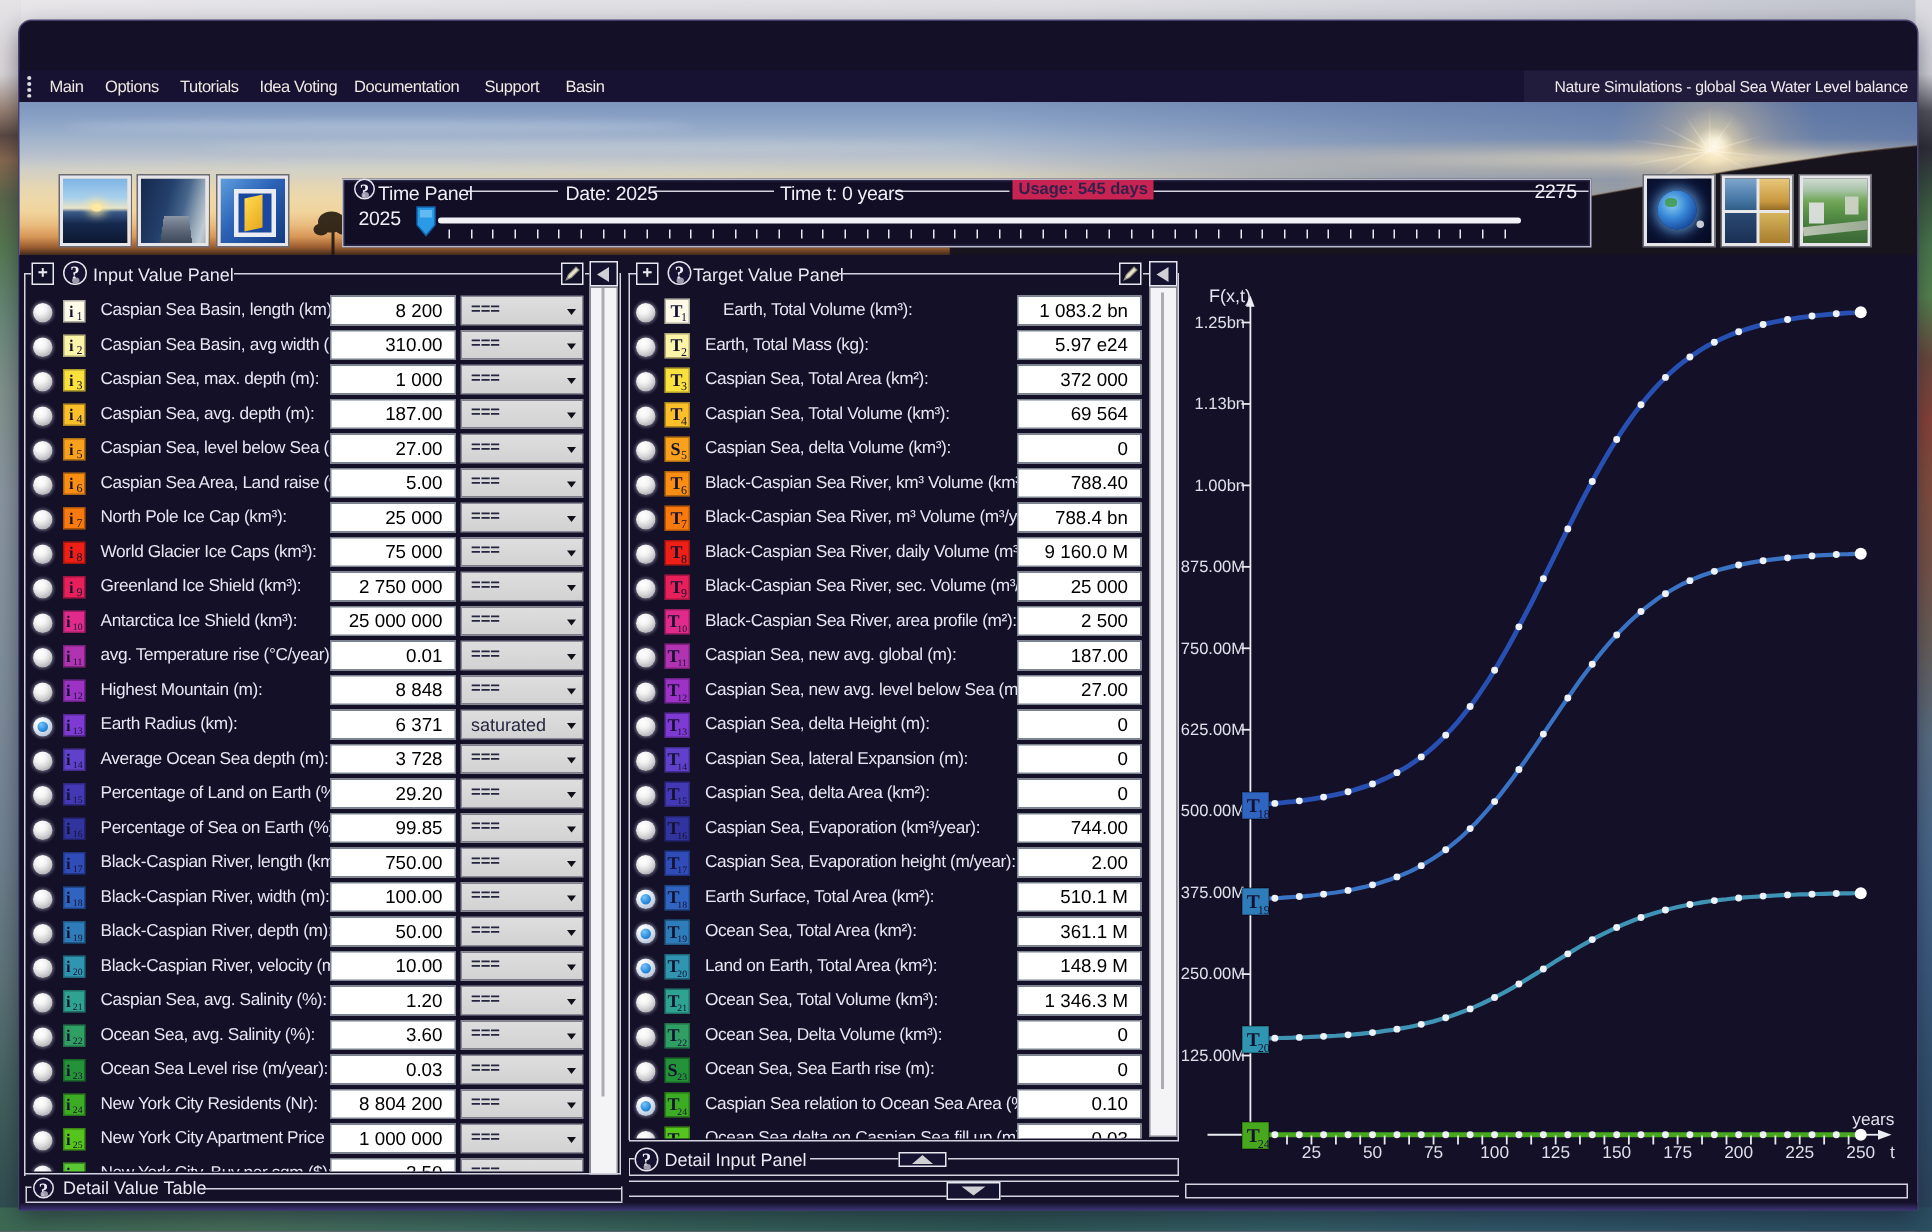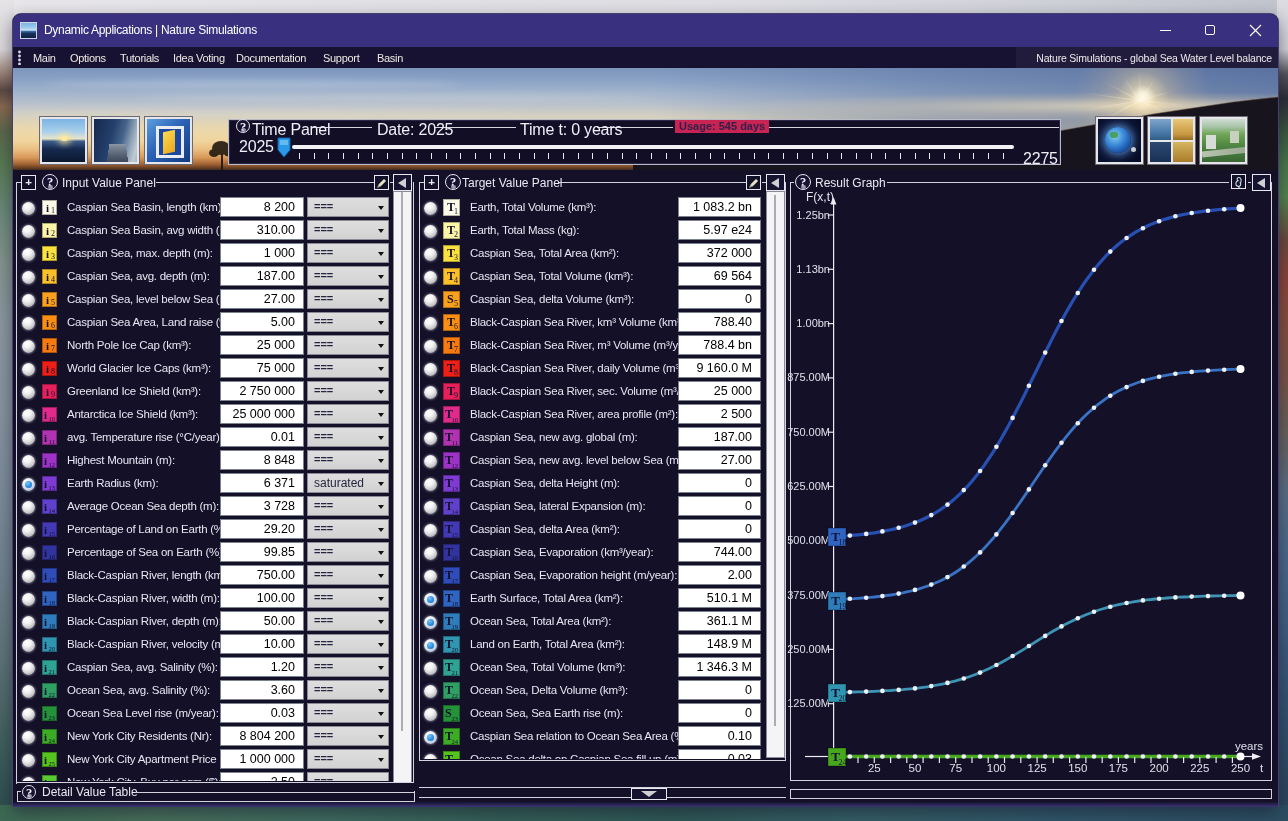--- a/index.html
+++ b/index.html
@@ -26,21 +26,21 @@
 #sky {position:absolute;left:0;top:0;width:100%;height:102px;background:linear-gradient(180deg,#7e95bc 0%,#8ba3c6 12%,#a2b4cc 24%,#bac2cc 36%,#d2cfc2 46%,#e6d7b2 56%,#eed8a8 64%,#f0d49c 72%,#eabd80 80%,#d89858 88%,#9a5c30 95%,#402a1c 100%)}
 #skyr {position:absolute;left:640px;top:0;width:625px;height:102px;background:linear-gradient(90deg,rgba(90,116,160,0) 0%,rgba(88,112,158,0.45) 45%,rgba(70,95,146,0.65) 100%)}
 #sun {position:absolute;left:1045px;top:-55px;width:170px;height:170px;background:radial-gradient(circle,rgba(255,255,252,1) 0%,rgba(255,246,218,0.92) 5%,rgba(255,230,172,0.6) 11%,rgba(255,214,146,0.3) 22%,rgba(255,205,135,0.12) 38%,rgba(255,200,130,0) 58%)}
 .ray {position:absolute;left:1127px;top:31.5px;width:90px;height:1.3px;background:linear-gradient(90deg,rgba(255,250,235,0.45),rgba(255,250,235,0));transform-origin:0 50%}
 #hill {position:absolute;left:620px;top:0;width:645px;height:102px}
 #treeL {position:absolute;left:194px;top:70px;width:30px;height:32px;opacity:0.9}
 .thumb {position:absolute;top:49px;width:47px;height:47px;border:2px solid #e6e6ea;box-shadow:0 0 0 1px #6a6a74;overflow:hidden}
 
 #tp {position:absolute;left:215px;top:51px;width:833px;height:46px;background:#110e26;border:1px solid #b9bac8;box-shadow:inset 0 0 0 1px #2a2746}
 .tpline {position:absolute;top:6.5px;height:1px;background:#d8d8e2}
-.tptxt {position:absolute;top:1px;font-size:16px;letter-spacing:-0.2px;color:#f0eef6}
+.tptxt {position:absolute;top:1px;font-size:13px;letter-spacing:-0.2px;color:#f0eef6}
 #usage {position:absolute;left:446px;top:0px;height:13px;background:#c72453;color:#33204a;font-size:11px;font-weight:bold;padding:0 4px;line-height:13px}
 #tthumb {position:absolute;left:48px;top:17px;width:14px;height:21px}
 #ttrack {position:absolute;left:63px;top:25px;width:722px;height:4px;background:#f2f2f6;border-radius:2px}
 
 #content {position:absolute;left:0;top:156px;width:100%;height:636px;background:#131028}
 .hline {position:absolute;height:1px;background:#d4d4e0}
 .vline {position:absolute;width:1px;background:#d4d4e0}
 .ptitle {position:absolute;font-size:12px;color:#eae8f2;white-space:nowrap}
 .clock {position:absolute;width:16px;height:16px;border-radius:50%;border:1.5px solid #e4e4ec;background:#171231;color:#efeff6;text-align:center;font-family:"Liberation Serif",serif;font-weight:bold}
 .clock:before {content:"?";display:block;font-size:12.5px;line-height:14px;margin-top:0px}
@@ -63,33 +63,20 @@
 .ddt {position:absolute;left:6px;top:2px;font-size:11px;font-weight:bold;color:#252540}
 .dda {position:absolute;right:4px;top:8px;width:0;height:0;border-top:4px solid #101018;border-left:3.5px solid transparent;border-right:3.5px solid transparent;font-size:0}
 </style></head>
 <body>
 <div id="page">
 <div id="desk-top"></div>
     <div id="desk-left"></div>
     <div id="desk-right"></div>
     <div id="desk-bottom"></div>
 <div id="win">
-  <div id="titlebar">
-    <div id="appicon"></div>
-    <div id="apptitle">Dynamic Applications | Nature Simulations</div>
-    <div class="wbtn" style="right:90px">
-          <span style="position:absolute;left:17px;top:16px;width:11px;height:1px;background:#fff"></span>
-        </div>
-    <div class="wbtn" style="right:45px">
-          <span style="position:absolute;left:17px;top:11px;width:10px;height:10px;border:1px solid #fff;border-radius:2px"></span>
-        </div>
-    <div class="wbtn" style="right:0px"><svg width="45" height="33">
-            <path d="M17 11 L28 22 M28 11 L17 22" stroke="#fff" stroke-width="1.1"></path>
-          </svg></div>
-  </div>
   <div id="menubar">
     <svg id="menugrip" width="5" height="15">
           <circle cx="2.5" cy="2" r="1.4" fill="#dcdce4"></circle>
           <circle cx="2.5" cy="6" r="1.4" fill="#dcdce4"></circle>
           <circle cx="2.5" cy="10" r="1.4" fill="#dcdce4"></circle>
           <circle cx="2.5" cy="14" r="1.4" fill="#dcdce4"></circle>
         </svg>
     <span class="mitem" style="left:20px">Main</span>
     <span class="mitem" style="left:57px">Options</span>
     <span class="mitem" style="left:107px">Tutorials</span>
@@ -142,21 +129,21 @@
       <span class="hline tpline" style="left:82px;width:61px"></span>
       <span class="hline tpline" style="left:206px;width:81px"></span>
       <span class="hline tpline" style="left:368px;width:76px"></span>
       <span class="hline tpline" style="left:540px;width:290px;"></span>
       <span class="clock" style="left:7px;top:-1px;width:14px;height:14px"></span>
       <span class="tptxt" style="left:23px">Time Panel</span>
       <span class="tptxt" style="left:148px">Date: 2025</span>
       <span class="tptxt" style="left:291px">Time t: 0 years</span>
       <span id="usage">Usage: 545 days</span>
       <span class="tptxt" style="left:10px;top:18px">2025</span>
-      <span class="tptxt" style="left:794px;top:30px">2275</span>
+      <span class="tptxt" style="left:794px;top:0">2275</span>
       <svg id="tthumb" width="14" height="21">
             <path d="M1,1 L13,1 L13,13 L7,20 L1,13 Z" fill="#2a9ae8" stroke="#1060a8" stroke-width="1"></path>
             <path d="M3,3 L11,3 L11,8 L3,8 Z" fill="#7cc8f4" opacity="0.7"></path>
           </svg>
       <span id="ttrack"></span>
       <span style="position:absolute;left:70.0px;top:33px;width:1px;height:6px;background:#e8e8f0"></span>
 <span style="position:absolute;left:84.7px;top:33px;width:1px;height:6px;background:#e8e8f0"></span>
 <span style="position:absolute;left:99.3px;top:33px;width:1px;height:6px;background:#e8e8f0"></span>
 <span style="position:absolute;left:114.0px;top:33px;width:1px;height:6px;background:#e8e8f0"></span>
 <span style="position:absolute;left:128.6px;top:33px;width:1px;height:6px;background:#e8e8f0"></span>
@@ -615,21 +602,21 @@
 <div class="sbar" style="left:766px;top:191px;height:567px"></div>
 <div class="sthumb" style="left:774px;top:195px;height:531px"></div>
 <div class="abs" style="left:419px;top:190px;width:360px;height:569px;overflow:hidden">
   <div class="abs" style="left:0;top:0;width:360px;height:1000px">
 <div class="row" style="top:7px">
           <span class="radio" style="left:5px;top:5px"></span>
           <span class="badge" style="left:24px;top:2px;width:17px;height:17px;background:#fdfbe8">
             <span class="bl" style="font-size:12px;left:3px">T</span>
             <span class="bs" style="font-size:8px">1</span>
           </span>
-          <span class="lbl" style="left:51px">Earth, Total Volume (km³):</span>
+          <span class="lbl" style="left:63px">Earth, Total Volume (km³):</span>
           <span class="vbox" style="left:259px;width:83px">1 083.2 bn</span>
         </div>
 <div class="row" style="top:30px">
           <span class="radio" style="left:5px;top:5px"></span>
           <span class="badge" style="left:24px;top:2px;width:17px;height:17px;background:#fcf4a6">
             <span class="bl" style="font-size:12px;left:3px">T</span>
             <span class="bs" style="font-size:8px">2</span>
           </span>
           <span class="lbl" style="left:51px">Earth, Total Mass (kg):</span>
           <span class="vbox" style="left:259px;width:83px">5.97 e24</span>
@@ -844,41 +831,40 @@
           <span class="radio" style="left:5px;top:5px"></span>
           <span class="badge" style="left:24px;top:2px;width:17px;height:17px;background:#55c41d">
             <span class="bl" style="font-size:12px;left:1px">T</span>
           </span>
           <span class="lbl" style="left:51px">Ocean Sea delta on Caspian Sea fill up (m):</span>
           <span class="vbox" style="left:259px;width:83px">0.03</span>
         </div>
   </div>
 </div>
 
+<div class="abs" style="left:419px;top:764px;width:367px;height:20px">
+  <span class="vline" style="left:0;top:8px;height:12px"></span>
+  <span class="hline" style="left:0;top:8px;width:4px"></span>
+  <span class="hline" style="left:0;top:19px;width:367px"></span>
+  <span class="vline" style="left:366px;top:8px;height:12px"></span>
+  <span class="clock" style="left:4px;top:1px"></span>
+  <span class="ptitle" style="left:24px;top:2px">Detail Input Panel</span>
+  <span class="hline" style="left:121px;top:8px;width:59px"></span>
+  <span class="abs" style="left:180px;top:4px;width:32px;height:10px;border:1px solid #e8e8f0;background:#161330">
+        <span style="position:absolute;left:8px;top:1px;border-bottom:6px solid #cfcfd4;border-left:7px solid transparent;border-right:7px solid transparent"></span>
+      </span>
+  <span class="hline" style="left:213px;top:8px;width:153px"></span>
+</div>
 <span class="hline" style="left:419px;top:787px;width:367px"></span>
 <div class="abs" style="left:631px;top:788px;width:36px;height:12px;border:1px solid #e8e8f0;background:#161330">
       <span style="position:absolute;left:9px;top:2px;border-top:6px solid #cfcfd4;border-left:8px solid transparent;border-right:8px solid transparent"></span>
     </div>
 <span class="hline" style="left:419px;top:797px;width:212px"></span>
 <span class="hline" style="left:667px;top:797px;width:119px"></span>
 
-<div class="abs" style="left:790px;top:174px;width:482px;height:606px">
-  <span class="vline" style="left:0;top:8px;height:598px"></span>
-  <span class="hline" style="left:0;top:8px;width:4px"></span>
-  <span class="clock" style="left:5px;top:0px"></span>
-  <span class="ptitle" style="left:25px;top:2px">Result Graph</span>
-  <span class="hline" style="left:97px;top:8px;width:342px"></span>
-  <span class="sqbtn" style="left:441px;top:0px"><svg width="13" height="13">
-          <path d="M6.8,1.5 C4.8,1.8 4.6,4 6,4.8 C3.4,5.4 3,9.4 5.8,10.2 C8.2,10.8 9.6,8.6 8.2,6.9 C9.8,5.8 9.4,1.2 6.8,1.5 Z M6.2,10.4 C6.4,11.4 7.6,11.6 8,10.8" fill="none" stroke="#cfe0e4" stroke-width="1.1"></path>
-        </svg></span>
-  <span class="hline" style="left:458px;top:8px;width:3px"></span>
-  <span class="colbtn" style="left:462px;top:0px"></span>
-  <span class="hline" style="left:0;top:606px;width:482px"></span>
-  <span class="vline" style="left:481px;top:8px;height:598px"></span>
-</div>
 <svg width="484" height="635" viewBox="0 0 484 635" style="position:absolute;left:790px;top:172px;overflow:visible">
 <text x="16" y="29" font-size="12" fill="#e4e4ee">F(x,t)</text>
 <line x1="43.6" y1="30" x2="43.6" y2="591" stroke="#eceef4" stroke-width="1.2"></line>
 <polygon points="43.6,25 40.8,32.5 46.4,32.5" fill="#eceef4"></polygon>
 <line x1="15" y1="584.5" x2="43.6" y2="584.5" stroke="#eceef4" stroke-width="1.2"></line>
 <line x1="452" y1="584.5" x2="466" y2="584.5" stroke="#eceef4" stroke-width="1.2"></line>
 <polygon points="471,584.5 462,581.2 462,587.8" fill="#eceef4"></polygon>
 <text x="473" y="578" text-anchor="end" font-size="11.5" fill="#dfe0ea">years</text>
 <text x="470" y="600" font-size="11.5" fill="#dfe0ea">t</text>
 <text x="40" y="46.5" text-anchor="end" font-size="11" fill="#dfe0ea">1.25bn</text>

